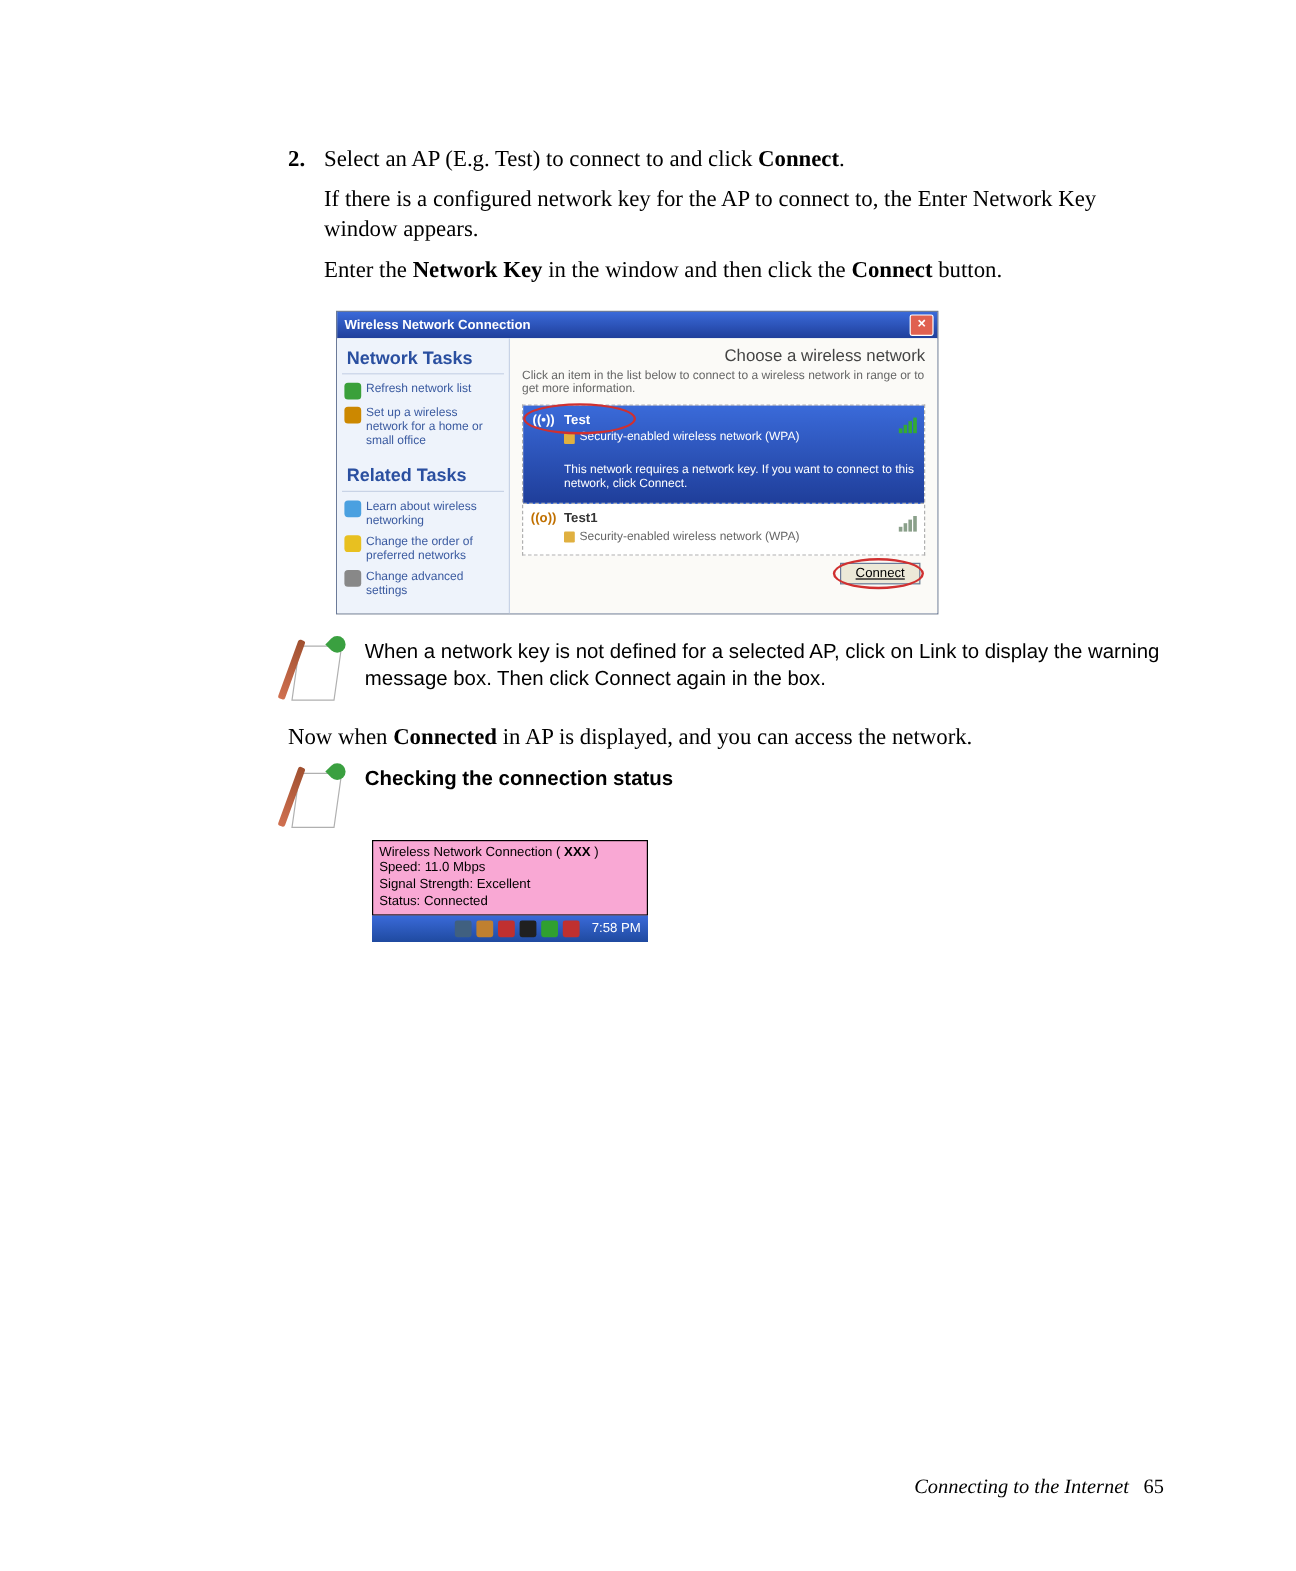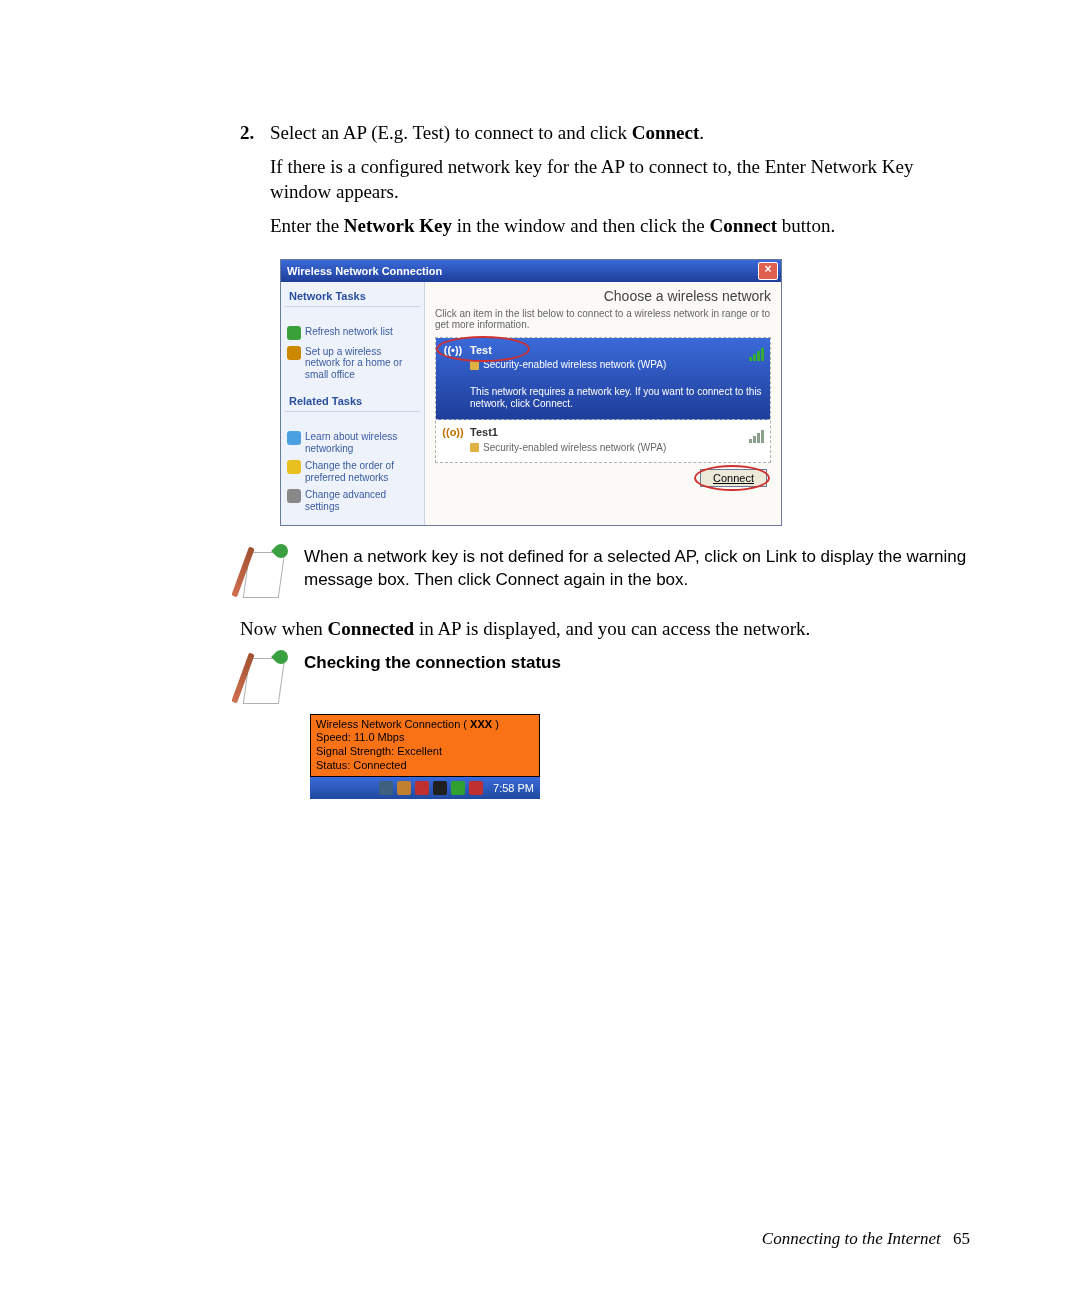--- a/index.html
+++ b/index.html
@@ -72,22 +72,22 @@
     background: #eef3fb;
     border-right: 1px solid #c8d3e6;
     padding: 4px 4px 10px 4px;
     color: #3a5aa0;
   }
   .sidebar-section-title {
     font-weight: bold;
     color: #2a4fa0;
     padding: 4px 4px 4px 4px;
     border-bottom: 1px solid #c8d3e6;
-    margin-bottom: 16px;
-    font-size: 11px;
+    margin-bottom: 4px;
+    font-size: 15px;
   }
   .sidebar-item {
     display: flex;
     gap: 4px;
     padding: 3px 2px;
     font-size: 10px;
     line-height: 1.15;
     cursor: pointer;
   }
   .sidebar-item .ico {
@@ -225,21 +225,21 @@
   }
 
   
   .tooltip-box {
     margin: 10px 0 0 200px;
     width: 230px;
     font-family: Tahoma, Arial, sans-serif;
     font-size: 11px;
   }
   .tt-yellow {
-    background:#f97316;
+    background:#f9a8d4;
     border:1px solid #000;
     padding: 3px 5px;
     line-height: 1.25;
   }
   .tt-bar {
     height: 22px;
     background: linear-gradient(#3a6ad9,#1f4aa0);
     display:flex; align-items:center; justify-content:flex-end;
     color:#fff;
     padding: 0 6px;

